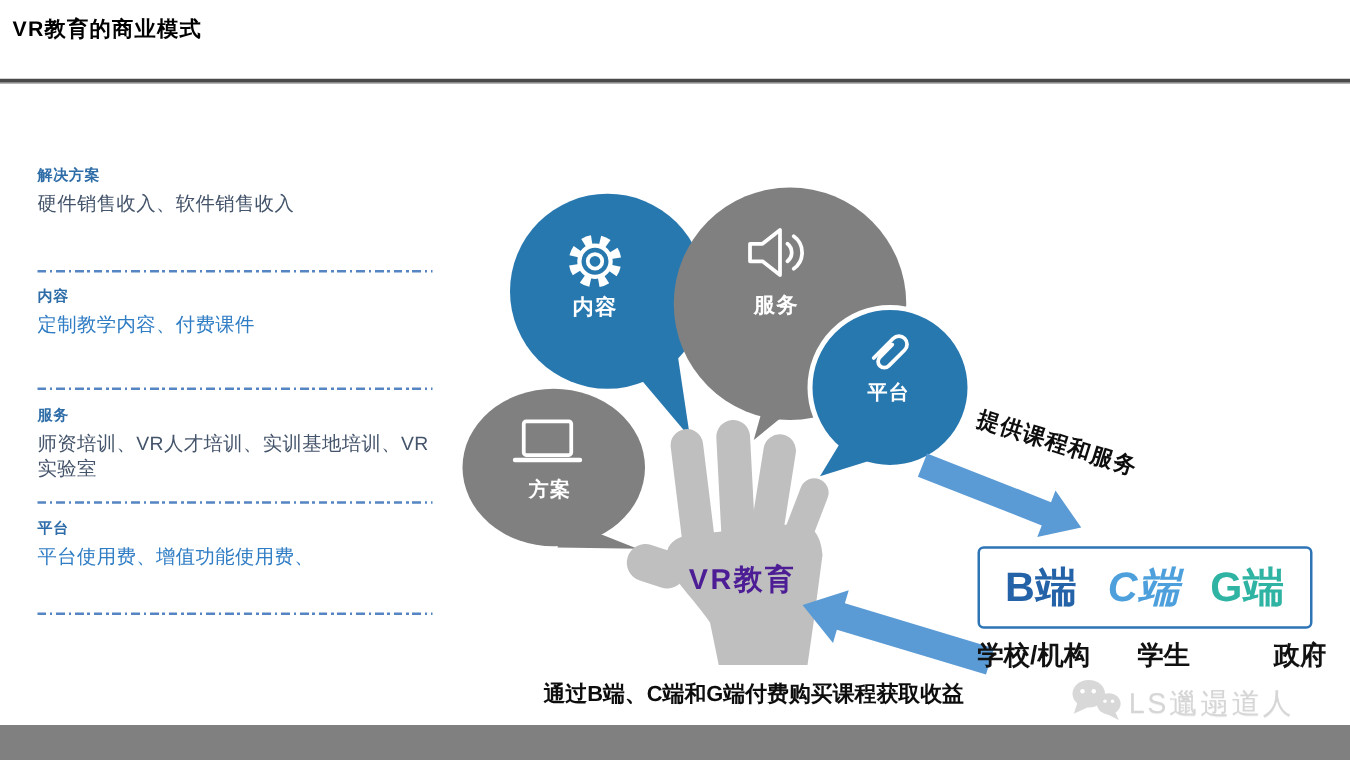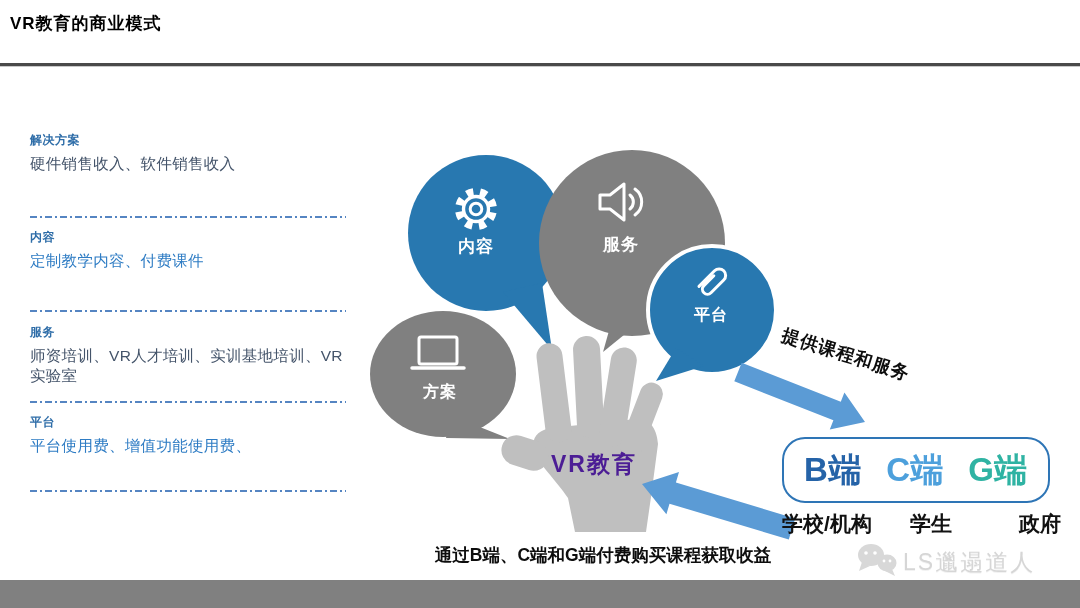--- a/index.html
+++ b/index.html
@@ -35,24 +35,24 @@
               letter-spacing:2px;white-space:nowrap;}
 
   
   .provide-text{left:786px;top:323px;transform:rotate(17.5deg);transform-origin:0 0;
                 font-size:18px;font-weight:bold;color:#0d0d0d;letter-spacing:1px;white-space:nowrap;}
   .pay-text{left:418px;top:543px;width:370px;text-align:center;font-size:17.5px;font-weight:bold;color:#0d0d0d;
             white-space:nowrap;}
 
   
   .seg-box{left:782px;top:437px;width:268px;height:66px;box-sizing:border-box;border:2.5px solid #2E75B6;
-           border-radius:23px;background:#fff;display:flex;align-items:center;justify-content:space-around;
+           border-radius:5px;background:#fff;display:flex;align-items:center;justify-content:space-around;
            padding:0 8px;}
   .seg{font-size:33px;font-weight:bold;letter-spacing:0.5px;}
-  .seg-b{color:#2563A8;} .seg-c{color:#4DA0DC;} .seg-g{color:#2FB3A3;}
+  .seg-b{color:#2563A8;} .seg-c{color:#4DA0DC;font-style:italic;} .seg-g{color:#2FB3A3;}
   .seg-sub{top:510px;transform:translateX(-50%);font-size:21px;font-weight:bold;color:#111;white-space:nowrap;}
   .sub-b{left:827px;} .sub-c{left:931px;} .sub-g{left:1040px;}
 
   
   .watermark-text{left:903px;top:547px;font-size:23px;color:#d6d6d6;letter-spacing:2px;white-space:nowrap;
                   text-shadow:0 1px 0 #f2f2f2;}
 
   
   .bottom-bar{left:0;top:580px;width:1080px;height:28px;background:#808080;}
 </style>

